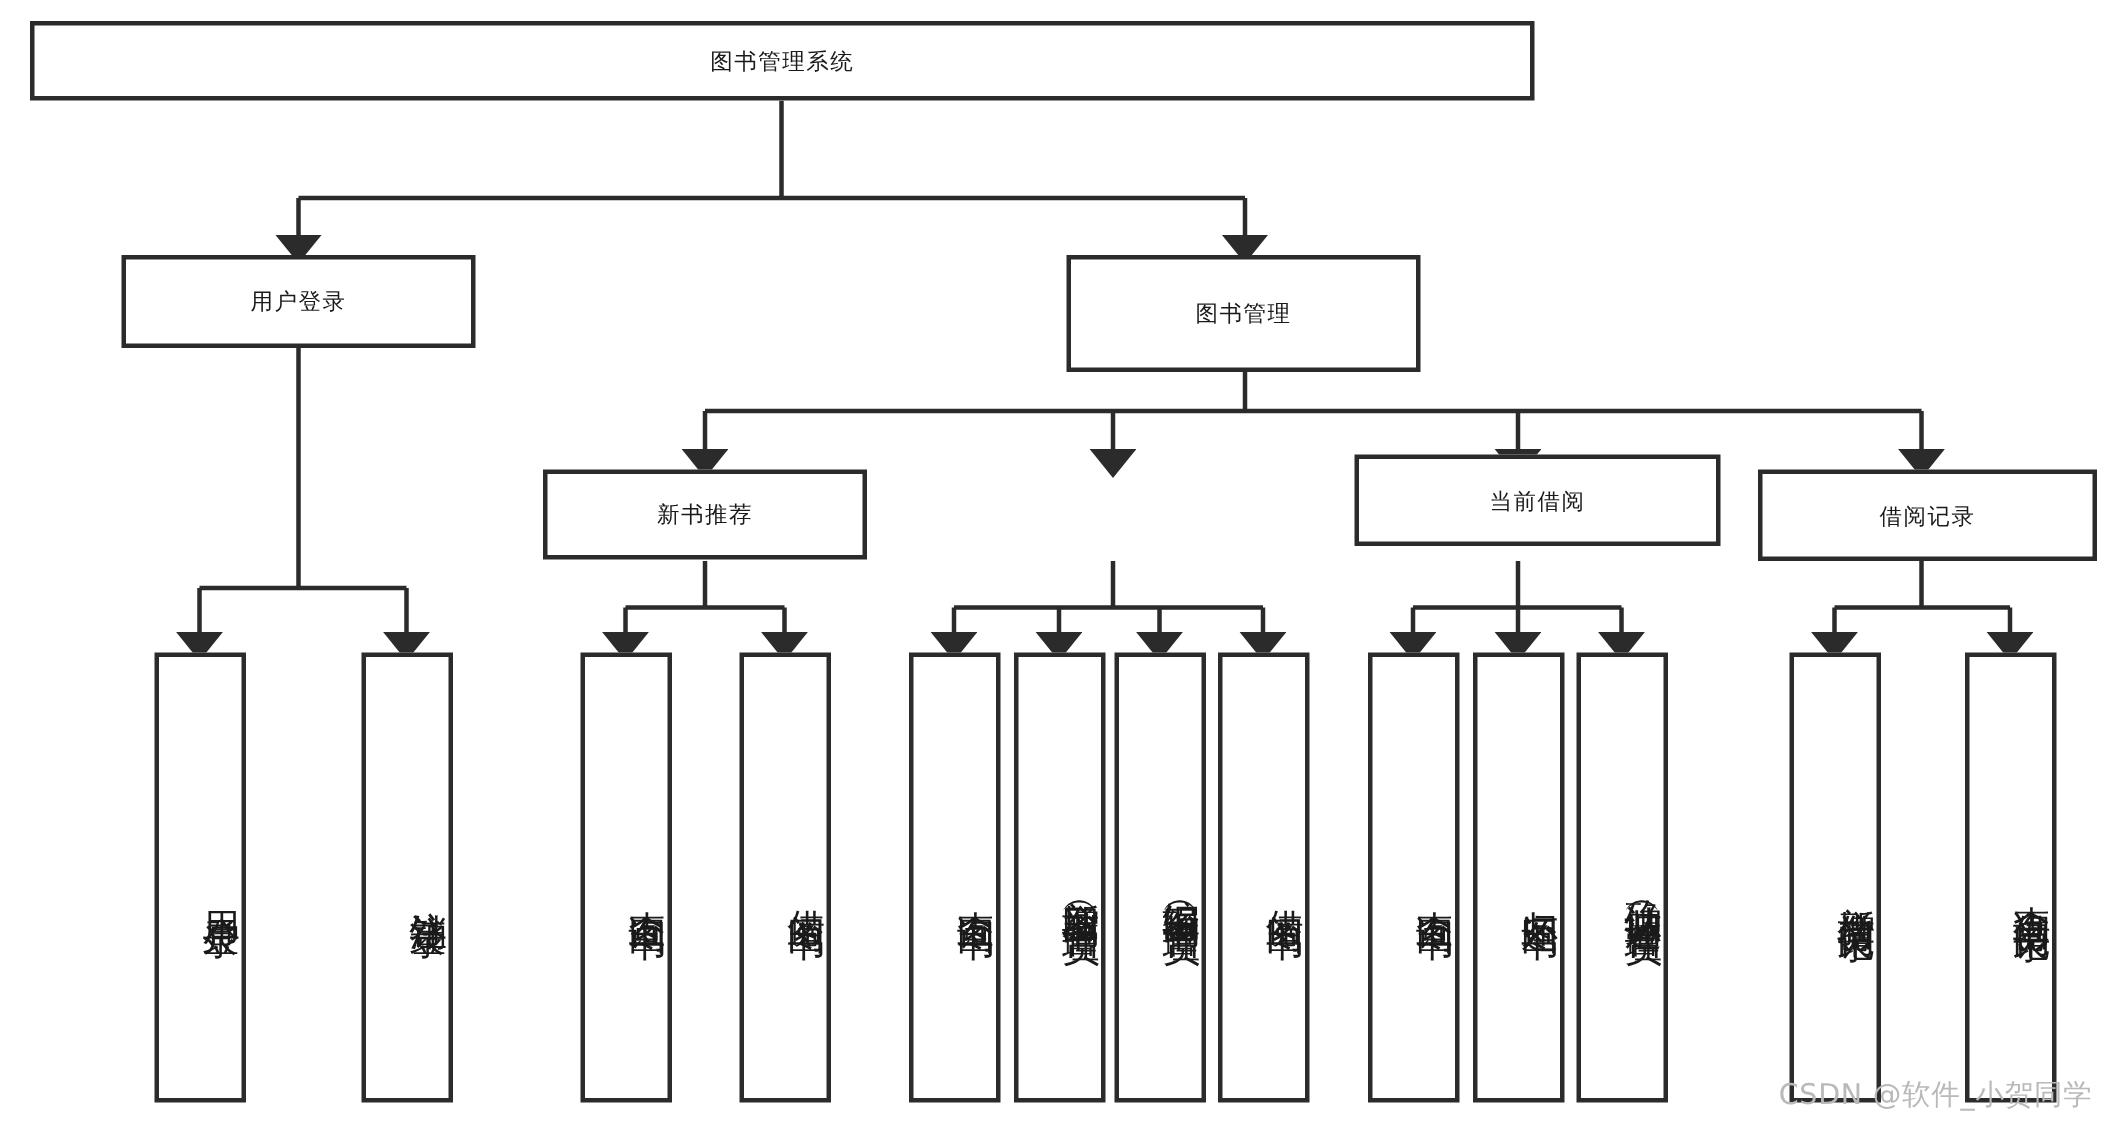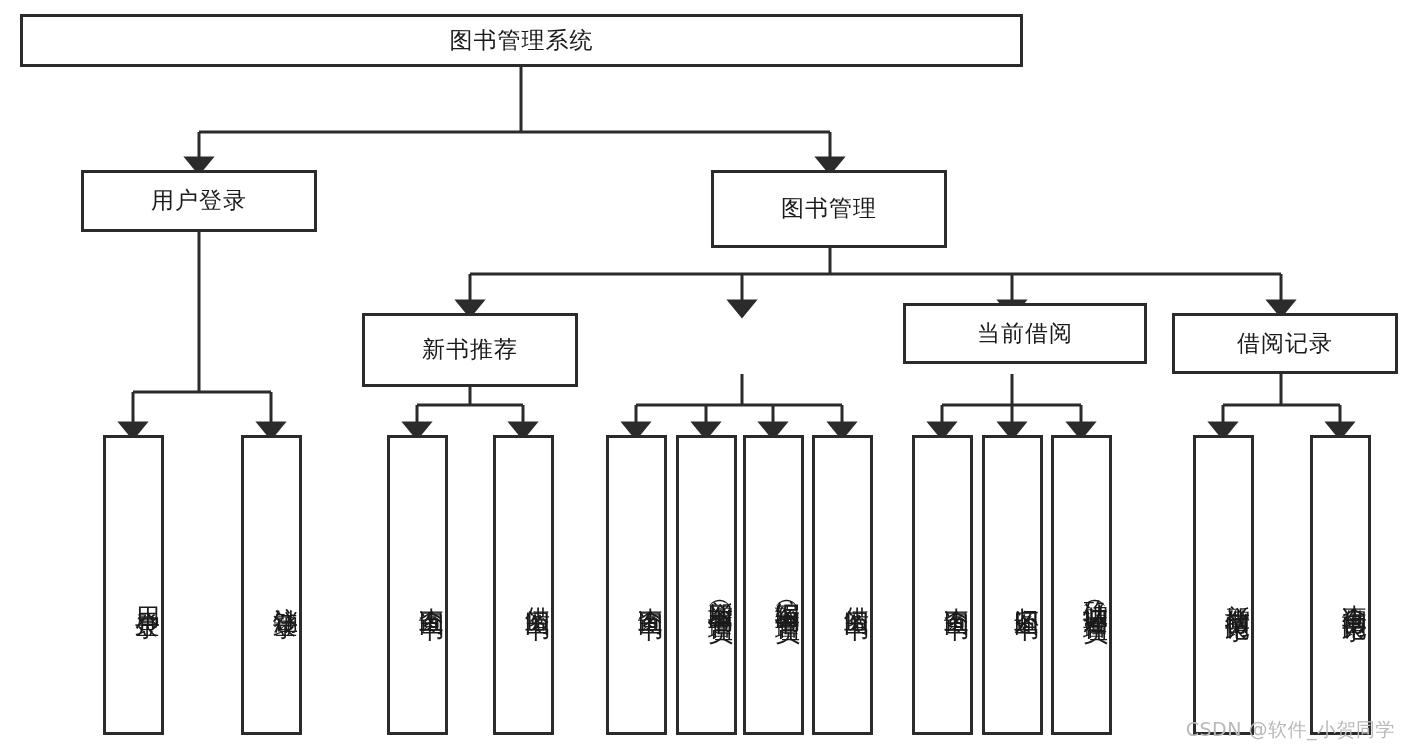--- a/index.html
+++ b/index.html
@@ -29,21 +29,21 @@
     position: absolute;
     box-sizing: border-box;
     border: 3px solid #2b2b2b;
     background: #ffffff;
     display: flex;
     align-items: center;
     justify-content: center;
     color: #1a1a1a;
   }
   .node.horiz {
-    font-size: 23px;
+    font-size: 15px;
     line-height: 1.2;
     letter-spacing: 1px;
     align-items: center;
   }
   .node.vert {
     writing-mode: vertical-rl;
     text-orientation: upright;
     align-items: flex-start;
     justify-content: center;
     font-size: 25px;
@@ -127,21 +127,21 @@
     <span>图书管理系统</span>
   </div>
 
   <div class="node horiz" style="left:81px; top:170px; width:236px; height:62px;">
     <span>用户登录</span>
   </div>
   <div class="node horiz" style="left:711px; top:170px; width:236px; height:78px;">
     <span>图书管理</span>
   </div>
 
-  <div class="node horiz" style="left:362px; top:313px; width:216px; height:74px;">
+  <div class="node horiz" style="left:362px; top:313px; width:216px; height:60px;">
     <span>新书推荐</span>
   </div>
   <div class="node horiz" style="left:903px; top:303px; width:244px; height:61px;">
     <span>当前借阅</span>
   </div>
   <div class="node horiz" style="left:1172px; top:313px; width:226px; height:61px;">
     <span>借阅记录</span>
   </div>
 
   <div class="node vert" style="left:103px; top:435px; width:61px; height:300px;">

